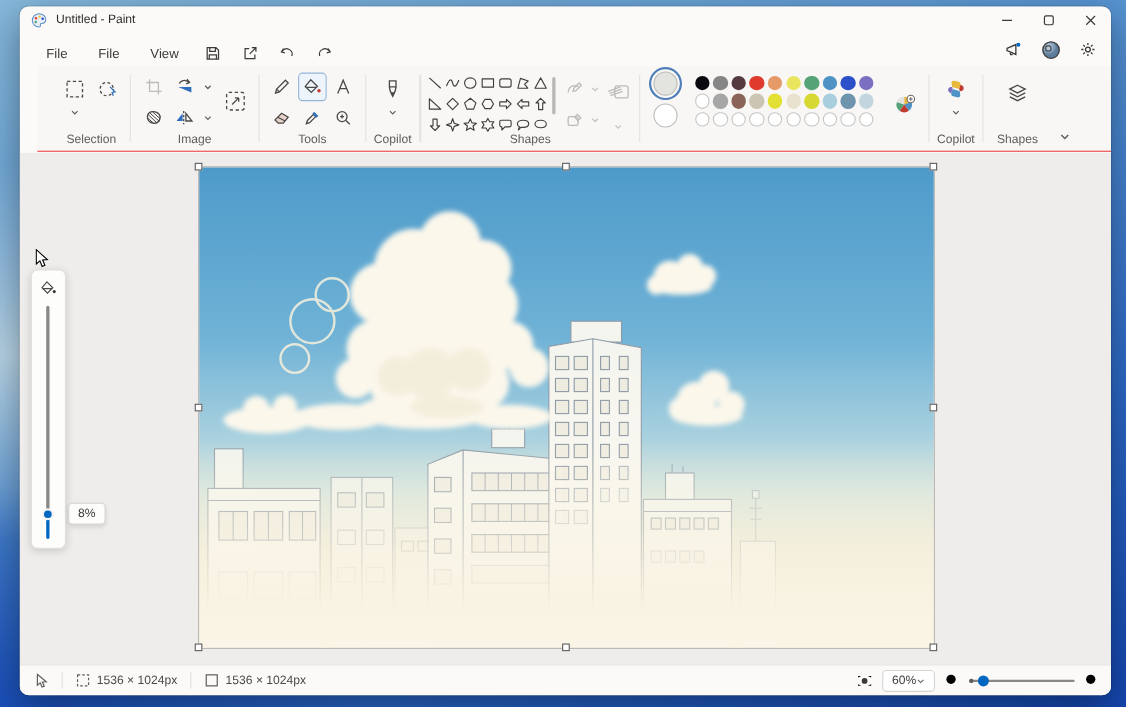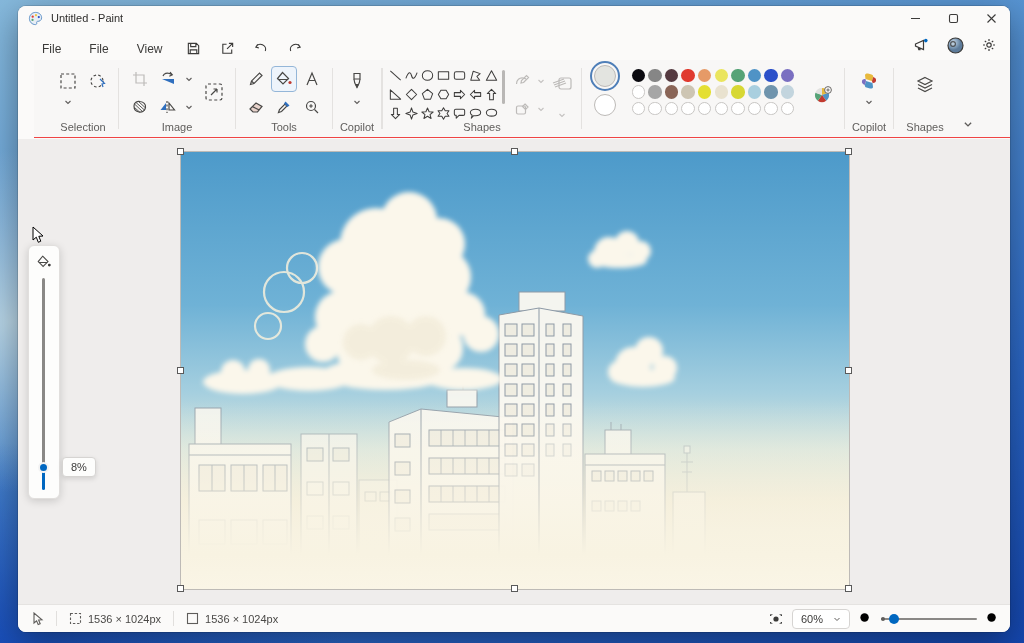--- a/index.html
+++ b/index.html
@@ -87,21 +87,21 @@
   .tolpanel .trackfill{position:absolute;left:13px;top:222px;width:3px;height:22px;background:#0067c0;border-radius:2px}
   .tolpanel .thumb{position:absolute;left:9px;top:216px;width:11px;height:11px;border-radius:50%;background:#0067c0;border:2px solid #f3f3f3;box-sizing:border-box}
   .slider-cursor{position:absolute;left:14px;top:220px;width:14px;height:18px;z-index:6}
   .tooltip{position:absolute;left:44px;top:451px;padding:3px 8px;background:#fdfdfc;border:1px solid #d6d4d2;border-radius:4px;font-size:11px;color:#3b3a39;box-shadow:0 2px 5px rgba(0,0,0,.12);z-index:6}
   
   .statusbar{position:absolute;left:0;bottom:0;right:0;height:27px;background:#fbfaf9;border-top:1px solid #e5e3e1;display:flex;align-items:center;font-size:11px;color:#4a4947}
   .sdiv{width:1px;height:15px;background:#e1dfdd}
   .sitem{display:flex;align-items:center;gap:6px;padding:0 12px}
   .sitem svg{stroke:#5f5d5b;stroke-width:1.1;fill:none}
   .status-right{margin-left:auto;display:flex;align-items:center;gap:8px;padding-right:10px}
-  .zoombox{display:flex;align-items:center;gap:10px;border:1px solid #d6d4d2;border-radius:4px;background:#fff;padding:3px 8px;font-size:11px;color:#3b3a39}
+  .zoombox{display:flex;align-items:center;border:1px solid #d6d4d2;border-radius:4px;background:#fff;padding:3px 8px;font-size:11px;color:#3b3a39}
   .zslider{position:relative;width:96px;height:12px}
   .zslider .ztrack{position:absolute;left:0;top:5px;width:96px;height:2px;background:#8a8886;border-radius:1px}
   .zslider .zdot{position:absolute;left:0;top:4px;width:4px;height:4px;border-radius:50%;background:#5f5d5b}
   .zslider .zthumb{position:absolute;left:8px;top:1px;width:10px;height:10px;border-radius:50%;background:#0067c0}
 </style>
 </head>
 <body>
 
 <div class="window">
 

